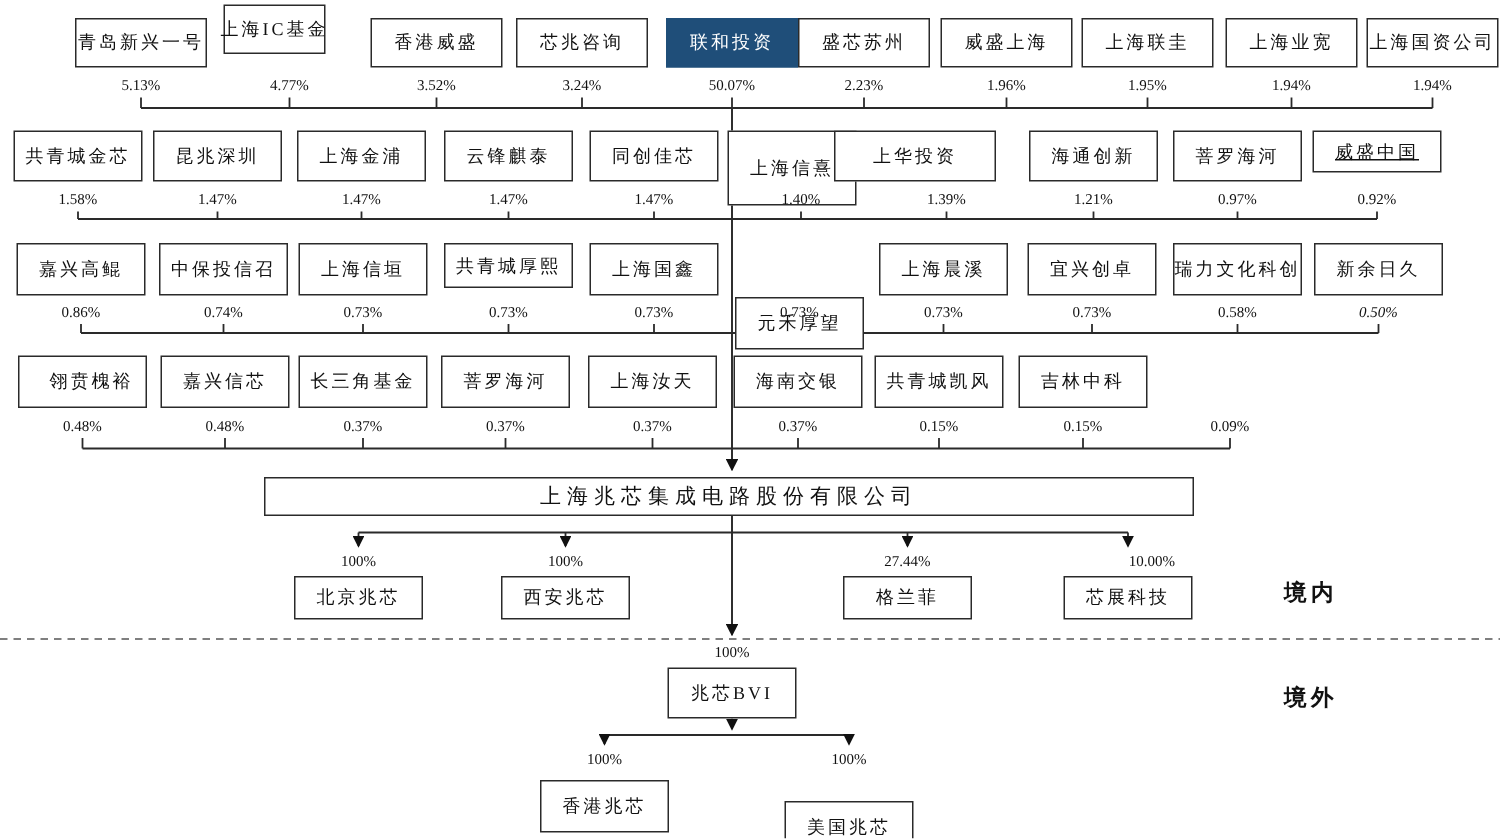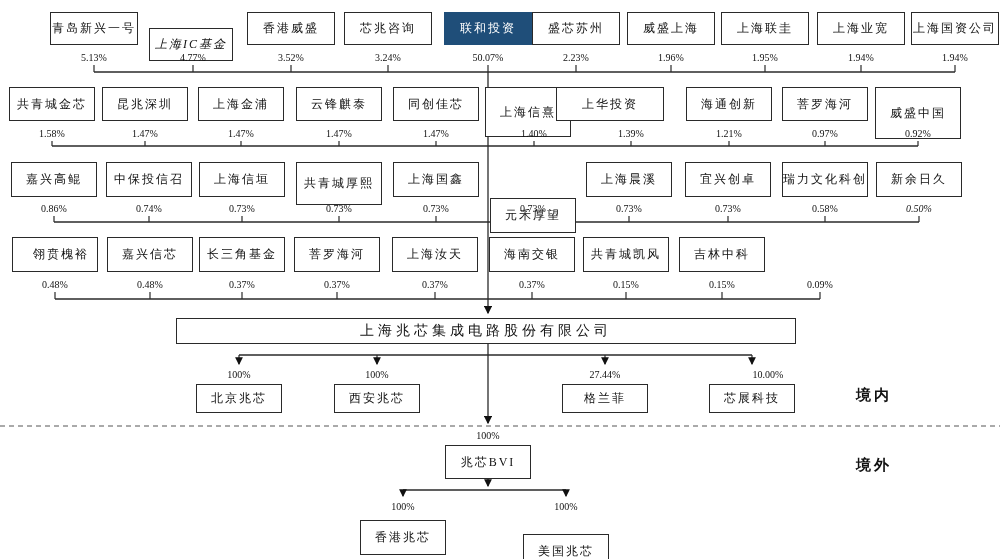--- a/index.html
+++ b/index.html
@@ -86,21 +86,21 @@
       <line x1="566" y1="490" x2="566" y2="496" stroke="#2a2a2a" stroke-width="1.2" marker-end="url(#arw)"></line>
     </svg>
 
   <div class="box" id="main-company">上海兆芯集成电路股份有限公司</div>
   <div class="pct" id="bvi-pct">100%</div>
   <div class="box" id="bvi-box">兆芯BVI</div>
   <div class="region" id="region-domestic">境内</div>
   <div class="region" id="region-overseas">境外</div>
 <div class="box" style="left: 50px; top: 12px; width: 88px; height: 33px;">青岛新兴一号</div>
     <div class="pct" style="left: 94px; top: 52px;">5.13%</div>
-    <div class="box" style="left: 149px; top: 28px; width: 84px; height: 33px; font-style: italic;">上海IC基金</div>
+    <div class="box" style="left: 149px; top: 3px; width: 68px; height: 33px;">上海IC基金</div>
     <div class="pct" style="left: 193px; top: 52px;">4.77%</div>
     <div class="box" style="left: 247px; top: 12px; width: 88px; height: 33px;">香港威盛</div>
     <div class="pct" style="left: 291px; top: 52px;">3.52%</div>
     <div class="box" style="left: 344px; top: 12px; width: 88px; height: 33px;">芯兆咨询</div>
     <div class="pct" style="left: 388px; top: 52px;">3.24%</div>
     <div class="box hl" style="left: 444px; top: 12px; width: 88px; height: 33px;">联和投资</div>
     <div class="pct" style="left: 488px; top: 52px;">50.07%</div>
     <div class="box" style="left: 532px; top: 12px; width: 88px; height: 33px;">盛芯苏州</div>
     <div class="pct" style="left: 576px; top: 52px;">2.23%</div>
     <div class="box" style="left: 627px; top: 12px; width: 88px; height: 33px; text-align: right;">威盛上海</div>
@@ -122,29 +122,29 @@
     <div class="box" style="left: 393px; top: 87px; width: 86px; height: 34px;">同创佳芯</div>
     <div class="pct" style="left: 436px; top: 128px;">1.47%</div>
     <div class="box" style="left: 485px; top: 87px; width: 86px; height: 50px;">上海信熹</div>
     <div class="pct" style="left: 534px; top: 128px;">1.40%</div>
     <div class="box" style="left: 556px; top: 87px; width: 108px; height: 34px;">上华投资</div>
     <div class="pct" style="left: 631px; top: 128px;">1.39%</div>
     <div class="box" style="left: 686px; top: 87px; width: 86px; height: 34px;">海通创新</div>
     <div class="pct" style="left: 729px; top: 128px;">1.21%</div>
     <div class="box" style="left: 782px; top: 87px; width: 86px; height: 34px;">菩罗海河</div>
     <div class="pct" style="left: 825px; top: 128px;">0.97%</div>
-    <div class="box" style="left: 875px; top: 87px; width: 86px; height: 52px;">威盛中国</div>
+    <div class="box" style="left: 875px; top: 87px; width: 86px; height: 28px; text-decoration: underline;">威盛中国</div>
     <div class="pct" style="left: 918px; top: 128px;">0.92%</div>
     <div class="box" style="left: 11px; top: 162px; width: 86px; height: 35px;">嘉兴高鲲</div>
     <div class="pct" style="left: 54px; top: 203px;">0.86%</div>
     <div class="box" style="left: 106px; top: 162px; width: 86px; height: 35px;">中保投信召</div>
     <div class="pct" style="left: 149px; top: 203px;">0.74%</div>
     <div class="box" style="left: 199px; top: 162px; width: 86px; height: 35px;">上海信垣</div>
     <div class="pct" style="left: 242px; top: 203px;">0.73%</div>
-    <div class="box" style="left: 296px; top: 162px; width: 86px; height: 43px;">共青城厚熙</div>
+    <div class="box" style="left: 296px; top: 162px; width: 86px; height: 30px;">共青城厚熙</div>
     <div class="pct" style="left: 339px; top: 203px;">0.73%</div>
     <div class="box" style="left: 393px; top: 162px; width: 86px; height: 35px;">上海国鑫</div>
     <div class="pct" style="left: 436px; top: 203px;">0.73%</div>
     <div class="box" style="left: 490px; top: 162px; width: 86px; height: 35px; margin-top: 36px;">元禾厚望</div>
     <div class="pct" style="left: 533px; top: 203px;">0.73%</div>
     <div class="box" style="left: 586px; top: 162px; width: 86px; height: 35px;">上海晨溪</div>
     <div class="pct" style="left: 629px; top: 203px;">0.73%</div>
     <div class="box" style="left: 685px; top: 162px; width: 86px; height: 35px;">宜兴创卓</div>
     <div class="pct" style="left: 728px; top: 203px;">0.73%</div>
     <div class="box" style="left: 782px; top: 162px; width: 86px; height: 35px;">瑞力文化科创</div>

